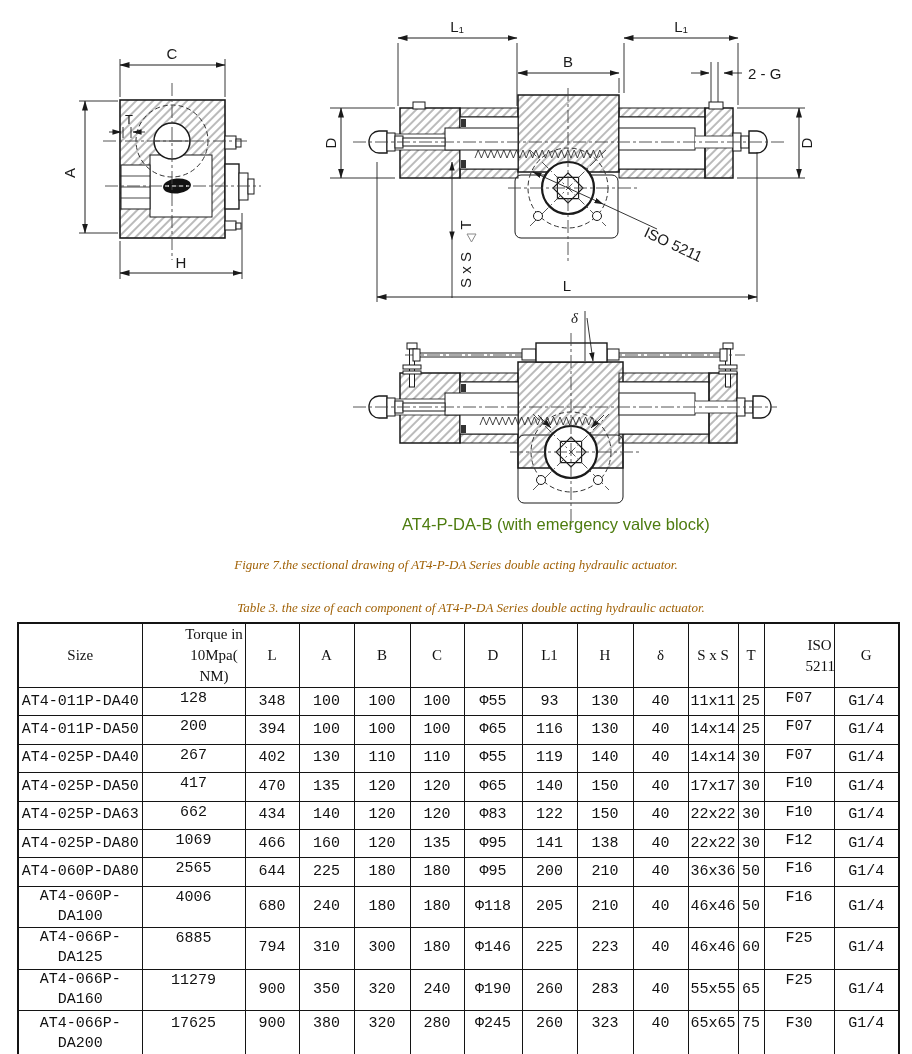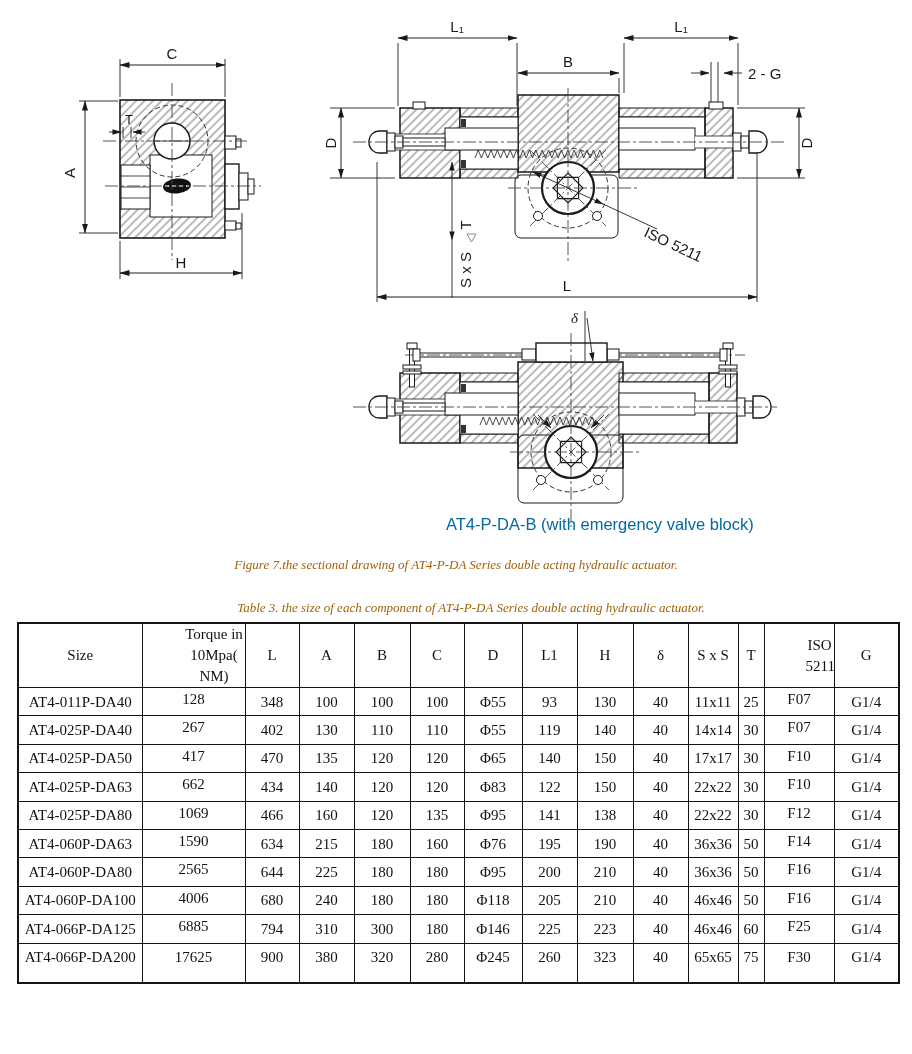--- a/index.html
+++ b/index.html
@@ -11,34 +11,34 @@
   .lbs{font-size:13px;}
   .lbi{font-family:"Liberation Serif",serif;font-style:italic;font-size:15px;}
   .dm{stroke:#1f1f1f;stroke-width:1;fill:none;}
   .dmt{stroke:#1f1f1f;stroke-width:0.9;fill:none;}
   .ol{stroke:#1a1a1a;stroke-width:1.4;fill:#ffffff;}
   .olt{stroke:#1a1a1a;stroke-width:1;fill:#ffffff;}
   .cl{stroke:#444;stroke-width:0.9;fill:none;stroke-dasharray:13 3 3 3;}
   .dsh{stroke:#333;stroke-width:1;fill:none;stroke-dasharray:5 3;}
   .thin{stroke:#1a1a1a;stroke-width:0.8;fill:none;}
 
-  .cap-sans{position:absolute;left:446px;top:515px;font-family:"Liberation Sans",sans-serif;
-            font-size:16.5px;color:#0369a1;white-space:nowrap;}
+  .cap-sans{position:absolute;left:402px;top:515px;font-family:"Liberation Sans",sans-serif;
+            font-size:16.5px;color:#4d7c0f;white-space:nowrap;}
   .cap-italic{position:absolute;left:0;width:100%;text-align:center;font-style:italic;
               font-size:13px;color:#a16207;white-space:nowrap;}
   .fig{top:557px;}
   .tbl{top:600px;margin-left:15px;}
 
   table.size-table{position:absolute;left:17px;top:622px;border-collapse:collapse;
                    table-layout:fixed;width:881px;border:2.4px solid #141414;}
   .size-table th,.size-table td{border:1.5px solid #141414;text-align:center;
                    font-size:15px;font-weight:normal;padding:0;overflow:hidden;
                    vertical-align:middle;line-height:1.35;}
   .size-table thead tr{height:52px;}
-  .size-table tbody tr{height:28.4px;}
+  .size-table tbody tr{height:28.4px;font-family:Liberation Mono, monospace;}
   .size-table tbody tr:last-child{height:40px;}
   .size-table tbody tr:last-child td{vertical-align:top;padding-top:3px;}
   .size-table td.c1,.size-table td.c12{vertical-align:top;padding-top:1px;}
   .size-table th div{line-height:21px;padding-left:41px;}
 </style>
 </head>
 <body>
 
 <div class="page">
 
@@ -343,20 +343,36 @@
           <td class="c6">Φ55</td>
           <td class="c7">93</td>
           <td class="c8">130</td>
           <td class="c9">40</td>
           <td class="c10">11x11</td>
           <td class="c11">25</td>
           <td class="c12">F07</td>
           <td class="c13">G1/4</td>
         </tr>
         <tr>
+          <td class="c0">AT4-011P-DA50</td>
+          <td class="c1">200</td>
+          <td class="c2">394</td>
+          <td class="c3">100</td>
+          <td class="c4">100</td>
+          <td class="c5">100</td>
+          <td class="c6">Φ65</td>
+          <td class="c7">116</td>
+          <td class="c8">130</td>
+          <td class="c9">40</td>
+          <td class="c10">14x14</td>
+          <td class="c11">25</td>
+          <td class="c12">F07</td>
+          <td class="c13">G1/4</td>
+        </tr>
+        <tr>
           <td class="c0">AT4-025P-DA40</td>
           <td class="c1">267</td>
           <td class="c2">402</td>
           <td class="c3">130</td>
           <td class="c4">110</td>
           <td class="c5">110</td>
           <td class="c6">Φ55</td>
           <td class="c7">119</td>
           <td class="c8">140</td>
           <td class="c9">40</td>
@@ -407,36 +423,20 @@
           <td class="c6">Φ95</td>
           <td class="c7">141</td>
           <td class="c8">138</td>
           <td class="c9">40</td>
           <td class="c10">22x22</td>
           <td class="c11">30</td>
           <td class="c12">F12</td>
           <td class="c13">G1/4</td>
         </tr>
         <tr>
-          <td class="c0">AT4-060P-DA63</td>
-          <td class="c1">1590</td>
-          <td class="c2">634</td>
-          <td class="c3">215</td>
-          <td class="c4">180</td>
-          <td class="c5">160</td>
-          <td class="c6">Φ76</td>
-          <td class="c7">195</td>
-          <td class="c8">190</td>
-          <td class="c9">40</td>
-          <td class="c10">36x36</td>
-          <td class="c11">50</td>
-          <td class="c12">F14</td>
-          <td class="c13">G1/4</td>
-        </tr>
-        <tr>
           <td class="c0">AT4-060P-DA80</td>
           <td class="c1">2565</td>
           <td class="c2">644</td>
           <td class="c3">225</td>
           <td class="c4">180</td>
           <td class="c5">180</td>
           <td class="c6">Φ95</td>
           <td class="c7">200</td>
           <td class="c8">210</td>
           <td class="c9">40</td>
@@ -471,20 +471,36 @@
           <td class="c6">Φ146</td>
           <td class="c7">225</td>
           <td class="c8">223</td>
           <td class="c9">40</td>
           <td class="c10">46x46</td>
           <td class="c11">60</td>
           <td class="c12">F25</td>
           <td class="c13">G1/4</td>
         </tr>
         <tr>
+          <td class="c0">AT4-066P-DA160</td>
+          <td class="c1">11279</td>
+          <td class="c2">900</td>
+          <td class="c3">350</td>
+          <td class="c4">320</td>
+          <td class="c5">240</td>
+          <td class="c6">Φ190</td>
+          <td class="c7">260</td>
+          <td class="c8">283</td>
+          <td class="c9">40</td>
+          <td class="c10">55x55</td>
+          <td class="c11">65</td>
+          <td class="c12">F25</td>
+          <td class="c13">G1/4</td>
+        </tr>
+        <tr>
           <td class="c0">AT4-066P-DA200</td>
           <td class="c1">17625</td>
           <td class="c2">900</td>
           <td class="c3">380</td>
           <td class="c4">320</td>
           <td class="c5">280</td>
           <td class="c6">Φ245</td>
           <td class="c7">260</td>
           <td class="c8">323</td>
           <td class="c9">40</td>

